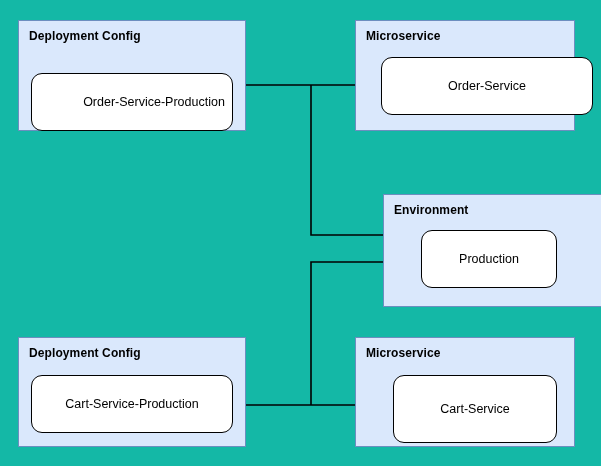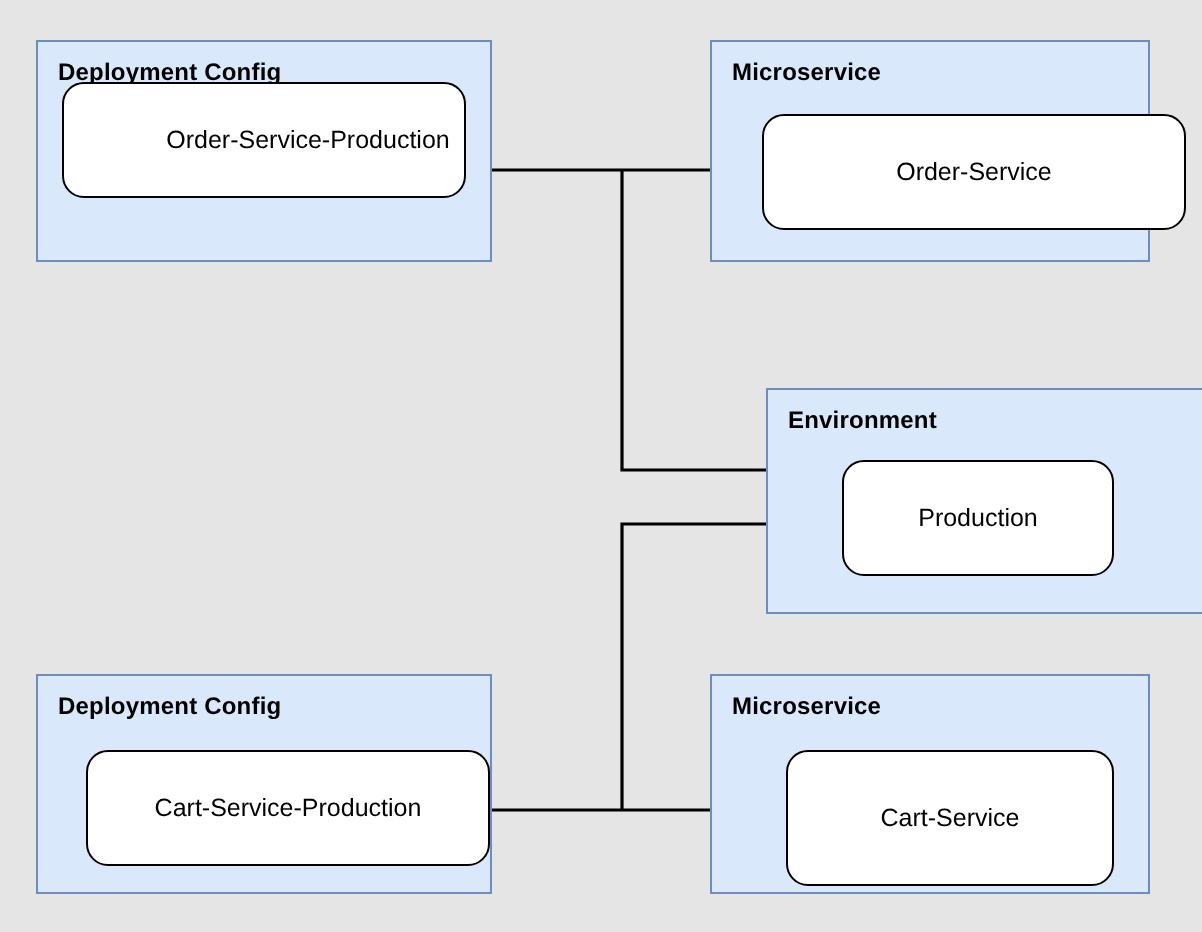--- a/index.html
+++ b/index.html
@@ -55,58 +55,58 @@
     left: 0;
     top: 0;
     width: 601px;
     height: 466px;
     pointer-events: none;
   }
 </style>
 </head>
 <body>
 
-<div id="canvas" style="background: #e5e5e5;">
+<div id="canvas" style="background: #14b8a6;">
 
   <svg id="edges" viewBox="0 0 601 466" xmlns="http://www.w3.org/2000/svg">
     <defs>
       <marker id="arrow" markerWidth="9" markerHeight="9" refX="8" refY="4.0" orient="auto" markerUnits="userSpaceOnUse">
         <path d="M 0 0.6 L 8.6 4.0 L 0 7.4 L 2.0 4.0 Z" fill="#000000"></path>
       </marker>
     </defs>
     <path class="edge" fill="none" stroke="#000000" stroke-width="1.6" marker-end="url(#arrow)" d="M 233 85 L 381 85"></path>
     <path class="edge" fill="none" stroke="#000000" stroke-width="1.6" marker-end="url(#arrow)" d="M 311 85 L 311 235 L 393 235"></path>
     <path class="edge" fill="none" stroke="#000000" stroke-width="1.6" marker-end="url(#arrow)" d="M 311 405 L 311 262 L 393 262"></path>
     <path class="edge" fill="none" stroke="#000000" stroke-width="1.6" marker-end="url(#arrow)" d="M 233 405 L 393 405"></path>
   </svg>
 
   <div class="group" id="g0" style="left: 18px; top: 20px; width: 228px; height: 111px; background: rgb(218, 232, 252); border-color: rgb(108, 142, 191);">
     <span class="group-title">Deployment Config</span>
-    <div class="node" id="n0" style="left: 12px; top: 20px; width: 202px; height: 58px; background: rgb(255, 255, 255); border-color: rgb(0, 0, 0); padding-left: 44px;">
+    <div class="node" id="n0" style="left: 12px; top: 52px; width: 202px; height: 58px; background: rgb(255, 255, 255); border-color: rgb(0, 0, 0); padding-left: 44px;">
       <span class="node-label">Order-Service-Production</span>
     </div>
   </div>
 
   <div class="group" id="g1" style="left: 355px; top: 20px; width: 220px; height: 111px; background: rgb(218, 232, 252); border-color: rgb(108, 142, 191);">
     <span class="group-title">Microservice</span>
     <div class="node" id="n1" style="left: 25px; top: 36px; width: 212px; height: 58px; background: rgb(255, 255, 255); border-color: rgb(0, 0, 0);">
       <span class="node-label">Order-Service</span>
     </div>
   </div>
 
   <div class="group" id="g2" style="left: 355px; top: 194px; width: 220px; height: 113px; background: rgb(218, 232, 252); border-color: rgb(108, 142, 191); margin-left: 28px;">
     <span class="group-title">Environment</span>
     <div class="node" id="n2" style="left: 37px; top: 35px; width: 136px; height: 58px; background: rgb(255, 255, 255); border-color: rgb(0, 0, 0);">
       <span class="node-label">Production</span>
     </div>
   </div>
 
   <div class="group" id="g3" style="left: 18px; top: 337px; width: 228px; height: 110px; background: rgb(218, 232, 252); border-color: rgb(108, 142, 191);">
     <span class="group-title">Deployment Config</span>
-    <div class="node" id="n3" style="left: 24px; top: 37px; width: 202px; height: 58px; background: rgb(255, 255, 255); border-color: rgb(0, 0, 0);">
+    <div class="node" id="n3" style="left: 12px; top: 37px; width: 202px; height: 58px; background: rgb(255, 255, 255); border-color: rgb(0, 0, 0);">
       <span class="node-label">Cart-Service-Production</span>
     </div>
   </div>
 
   <div class="group" id="g4" style="left: 355px; top: 337px; width: 220px; height: 110px; background: rgb(218, 232, 252); border-color: rgb(108, 142, 191);">
     <span class="group-title">Microservice</span>
     <div class="node" id="n4" style="left: 37px; top: 37px; width: 164px; height: 68px; background: rgb(255, 255, 255); border-color: rgb(0, 0, 0);">
       <span class="node-label">Cart-Service</span>
     </div>
   </div>

